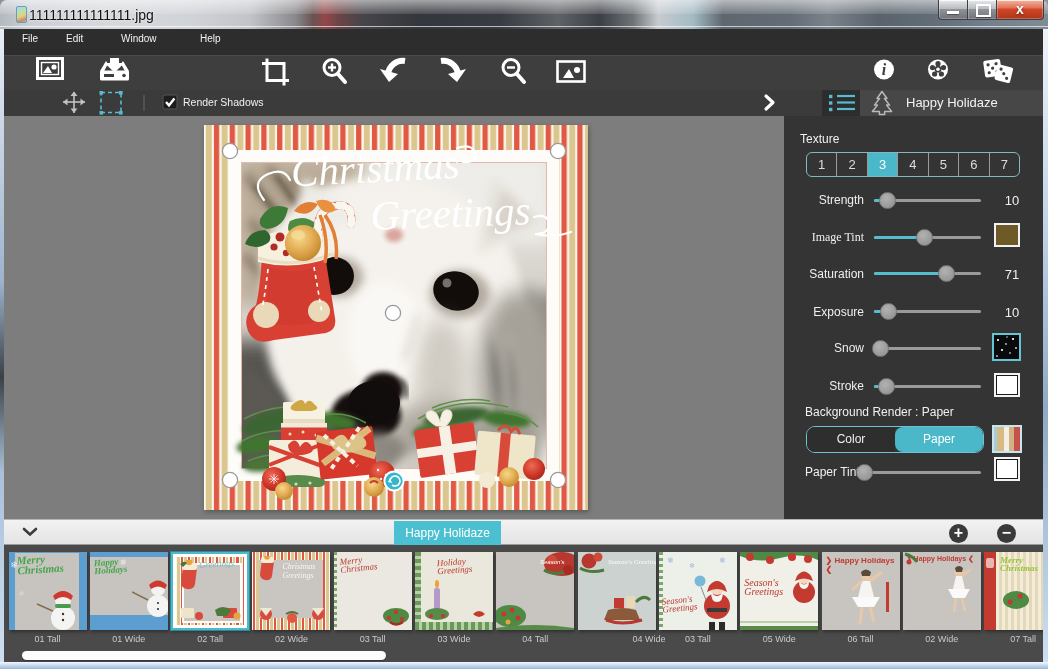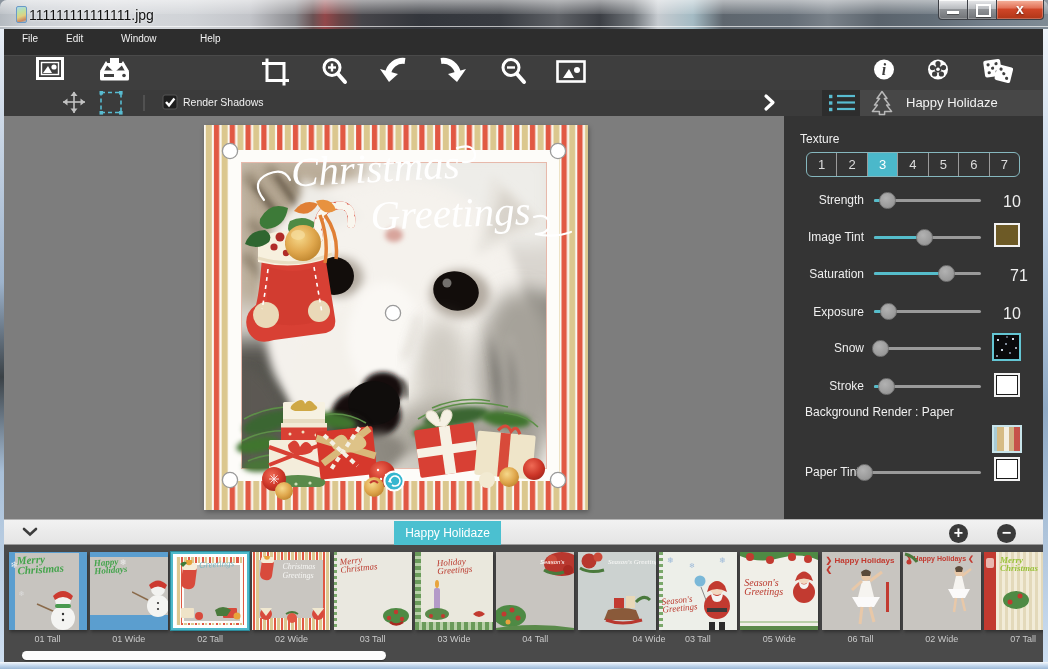--- a/index.html
+++ b/index.html
@@ -49,21 +49,21 @@
   #botbar{left:4px;top:519px;width:1039px;height:26px;background:linear-gradient(180deg,#f2f2f2,#e4e4e4);border-top:1px solid #b5b5b5;border-bottom:1px solid #9a9a9a;box-sizing:border-box;}
   
   #thumbs{left:4px;top:545px;width:1039px;height:117px;background:#4a4a4a;overflow:hidden;}
 
   
   #bl{left:0;top:29px;width:4px;height:633px;background:linear-gradient(180deg,#e8eef6,#9db3cc 40%,#3a4146 55%,#a9c0d8 70%,#cfdff0);}
   #br{left:1043px;top:29px;width:5px;height:633px;background:linear-gradient(180deg,#eef3f9,#c2d4e8 30%,#8fa9c4 60%,#cddff2);}
   #bb{left:0;top:662px;width:1048px;height:7px;background:linear-gradient(180deg,#f5f8fb,#c4d8ee 50%,#9cb8d6);}
 
   .slider-label{position:absolute;font-size:12px;color:#efefef;text-align:right;width:80px;}
-  .slider-value{position:absolute;font-size:16px;color:#efefef;}
+  .slider-value{position:absolute;font-size:13px;color:#efefef;}
   .track{position:absolute;height:3px;background:#9a9a9a;border-radius:2px;}
   .track-teal{position:absolute;height:3px;background:#55bdcb;border-radius:2px;}
   .knob{position:absolute;width:17px;height:17px;border-radius:50%;background:radial-gradient(circle at 40% 35%,#b2b2b2,#8d8d8d);border:1px solid #777;box-sizing:border-box;}
   .swatch{position:absolute;width:26px;height:24px;box-sizing:border-box;}
   .thumb-label{position:absolute;top:89px;font-size:9px;color:#c9c9c9;width:78px;text-align:center;}
   .th{position:absolute;top:7px;width:78px;height:78px;overflow:hidden;box-shadow:1px 2px 3px rgba(0,0,0,.35);}
   .cursive{font-family:"Liberation Serif",serif;font-style:italic;}
 </style>
 </head>
 <body>
@@ -464,50 +464,54 @@
       <div style="flex:1;border-right:1px solid #9b9b9b;color:#dcdcdc;font-size:13px;text-align:center;line-height:23px;">6</div>
       <div style="flex:1;color:#dcdcdc;font-size:13px;text-align:center;line-height:23px;">7</div>
     </div>
 
     <div class="slider-label" style="left:0px;top:77px;">Strength</div>
     <div class="track" style="left:90px;top:82.5px;width:107px;"></div>
     <div class="track-teal" style="left:90px;top:82.5px;width:13px;"></div>
     <div class="knob" style="left:94.5px;top:75.5px;"></div>
     <div class="slider-value" style="left:216px;top:77px;width:24px;text-align:center;">10</div>
 
-    <div class="slider-label" style="left:0px;top:114px;">Image Tint</div>
+    <div class="slider-label" style="left:0px;top:114px;font-family:Liberation Serif, serif;">Image Tint</div>
     <div class="track" style="left:90px;top:119.5px;width:107px;"></div>
     <div class="track-teal" style="left:90px;top:119.5px;width:50px;"></div>
     <div class="knob" style="left:131.5px;top:112.5px;"></div>
     <div class="swatch" style="left:210px;top:107px;background:#6d5a26;border:2px solid #f2f2f2;"></div>
 
     <div class="slider-label" style="left:0px;top:150.5px;">Saturation</div>
     <div class="track" style="left:90px;top:156px;width:107px;"></div>
     <div class="track-teal" style="left:90px;top:156px;width:72px;"></div>
     <div class="knob" style="left:153.5px;top:149px;"></div>
-    <div class="slider-value" style="left:216px;top:150.5px;width:24px;margin-left:10px;">71</div>
+    <div class="slider-value" style="left:216px;top:150.5px;width:24px;text-align:center;">71</div>
 
     <div class="slider-label" style="left:0px;top:188.5px;">Exposure</div>
     <div class="track" style="left:90px;top:194px;width:107px;"></div>
     <div class="track-teal" style="left:90px;top:194px;width:14px;"></div>
     <div class="knob" style="left:95.5px;top:187px;"></div>
     <div class="slider-value" style="left:216px;top:188.5px;width:24px;text-align:center;">10</div>
 
     <div class="slider-label" style="left:0px;top:225px;">Snow</div>
     <div class="track" style="left:90px;top:230.5px;width:107px;"></div>
     <div class="knob" style="left:87.5px;top:223.5px;"></div>
     <div class="swatch" style="left:208px;top:217px;width:29px;height:28px;border:2px solid #64c6d4;background:#0a0a0c;background-image:radial-gradient(circle at 4px 5px,#cfd8e8 .7px,transparent 1px),radial-gradient(circle at 12px 9px,#aab8cc .6px,transparent 1px),radial-gradient(circle at 19px 4px,#cfd8e8 .7px,transparent 1px),radial-gradient(circle at 8px 15px,#cfd8e8 .7px,transparent 1px),radial-gradient(circle at 16px 18px,#98a8c0 .6px,transparent 1px),radial-gradient(circle at 22px 13px,#cfd8e8 .6px,transparent 1px),radial-gradient(circle at 3px 21px,#aab8cc .6px,transparent 1px),radial-gradient(circle at 13px 2px,#8898b0 .5px,transparent 1px);" id="snow-swatch"></div>
 
     <div class="slider-label" style="left:0px;top:263px;">Stroke</div>
     <div class="track" style="left:90px;top:268.5px;width:107px;"></div>
     <div class="track-teal" style="left:90px;top:268.5px;width:12px;"></div>
     <div class="knob" style="left:93.5px;top:261.5px;"></div>
     <div class="swatch" style="left:210px;top:257px;background:#fff;border:2px solid #f2f2f2;box-shadow:inset 0 0 0 1px #1a1a1a;"></div>
 
     <div class="abs" style="left:21px;top:289px;font-size:12px;color:#f0f0f0;">Background Render : Paper</div>
+    <div class="abs" style="left:22px;top:310px;width:176px;height:25px;border:1px solid #6cc3d1;border-radius:9px;overflow:hidden;display:flex;">
+      <div style="flex:1;color:#f0f0f0;font-size:12px;text-align:center;line-height:25px;background:#2e2e2e;">Color</div>
+      <div style="flex:1;color:#fff;font-size:12px;text-align:center;line-height:25px;background:#4bb8ca;border-radius:8px;">Paper</div>
+    </div>
     <div class="swatch" style="left:208px;top:309px;width:30px;height:28px;border:2px solid #c8e4ea;background:linear-gradient(90deg,#a8ccd6 0%,#a8ccd6 12%,#d6bb84 12%,#d6bb84 38%,#f4efe2 38%,#f4efe2 58%,#cfb384 58%,#cfb384 78%,#c6524a 78%,#c6524a 100%);"></div>
 
     <div class="abs" style="left:21px;top:349px;font-size:12px;color:#f0f0f0;">Paper Tint</div>
     <div class="track" style="left:74px;top:354.5px;width:123px;"></div>
     <div class="knob" style="left:71.5px;top:347.5px;"></div>
     <div class="swatch" style="left:210px;top:341px;background:#fff;border:2px solid #f2f2f2;box-shadow:inset 0 0 0 1px #1a1a1a;"></div>
   </div>
 
   <div id="botbar" class="abs"></div>
   <div id="botbar-content" class="abs" style="left:4px;top:519px;width:1039px;height:26px;">

